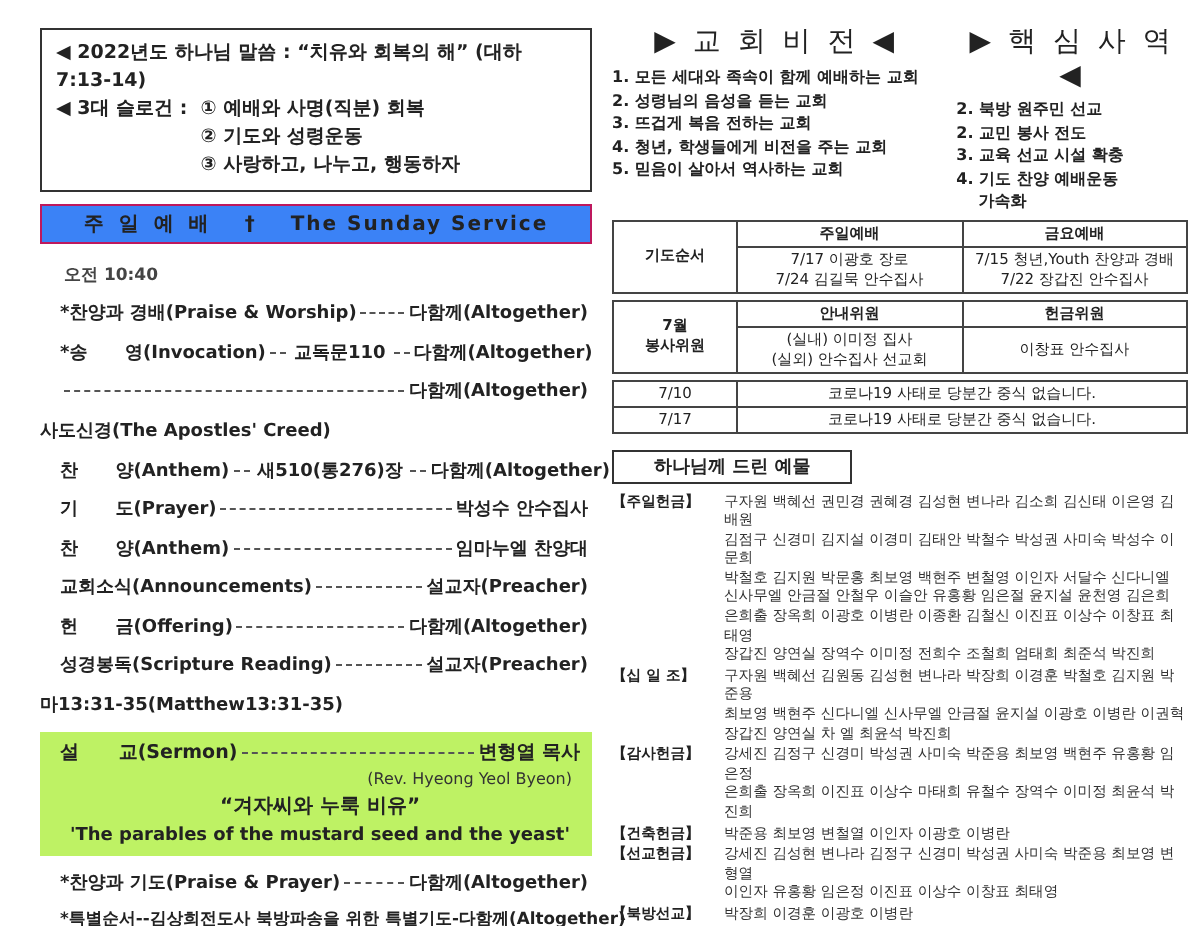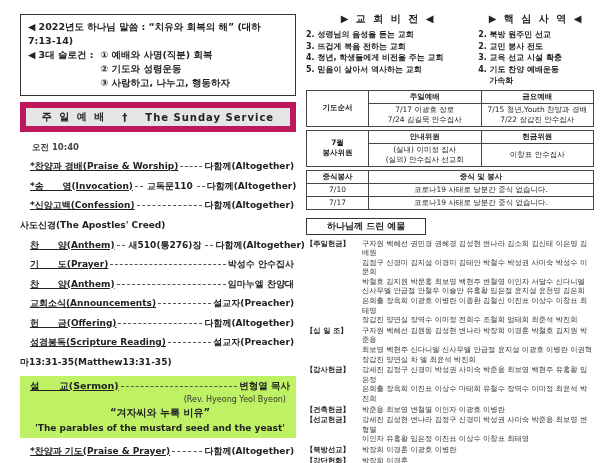--- a/index.html
+++ b/index.html
@@ -7,43 +7,43 @@
     font-family:"DejaVu Sans","Liberation Sans",sans-serif; color:#222; }
   .page { position:absolute; top:0; }
   .page-left  { left:20px;  top:14px; width:276px; }
   .page-right { left:306px; top:12px; width:288px; }
 
   
   .slogan-box { border:1.5px solid #333; padding:5px 7px; font-size:9.5px; font-weight:bold; line-height:14px; }
   .slogan-row { display:flex; }
   .slogan-label { white-space:pre; }
   .slogan-items div { white-space:pre; }
-  .service-bar { margin-top:6px; border:6px solid #be185d; background:#e5e5e5;
+  .service-bar { margin-top:6px; border:1px solid #be185d; background:#3b82f6;
     display:flex; justify-content:center; align-items:center; gap:16px;
     font-size:10px; font-weight:bold; padding:2px 0; letter-spacing:2px; }
   .time { margin:10px 0 6px 12px; font-size:8.5px; font-weight:bold; color:#444; }
   .svc { font-size:9px; font-weight:600; }
   .svc-row { display:flex; align-items:center; margin:0 2px 6.5px 10px; }
-  .svc-label { white-space:pre;text-decoration:underline; }
+  .svc-label { white-space:pre; }
   .svc-center { white-space:pre; padding:0 2px; }
   .svc-right { white-space:pre; }
   .leader { flex:1; border-bottom:1px dashed #555; height:0; margin:0 2px; min-width:8px; }
   .svc-centered { text-align:left; margin:1px 0 7px 0; font-weight:600; }
   .sermon-block { background:#bef264; padding:4px 6px 5px 10px; margin:0 0 7px 0; }
   .sermon-row { display:flex; align-items:center; font-weight:bold; font-size:9.5px; }
   .sermon-en { text-align:right; font-size:8px; color:#333; margin:2px 4px 2px 0; }
   .sermon-title-ko { text-align:center; font-size:10px; font-weight:bold; margin-top:2px; }
   .sermon-title-en { text-align:center; font-size:9px; font-weight:bold; margin-top:3px; }
   .special-line { margin:0 2px 6.5px 10px; font-size:8.4px; font-weight:600; white-space:pre; }
 
   
   .two-col { display:flex; }
   .col-vision { width:57%; }
   .col-ministry { width:43%; padding-left:8px; }
-  .rp-title { font-size:10px; font-weight:bold; text-align:center; letter-spacing:2px; margin-bottom:3px; }
+  .rp-title { font-size:14px; font-weight:normal; text-align:center; letter-spacing:2px; margin-bottom:3px; }
   .rp-list { font-size:8px; font-weight:bold; line-height:11.5px; }
   .rp-list div { white-space:pre-wrap; }
 
   table.tbl { border-collapse:collapse; width:100%; table-layout:fixed; margin-top:3px; font-size:7.5px; }
   table.tbl td { border:1px solid #444; padding:1px 2px; text-align:center; white-space:pre-line; line-height:10px; }
   td.hd { font-weight:bold; }
   col.c-head { width:62px; }
   td.left-align { text-align:left; padding-left:8px; }
 
   .offer-title { display:inline-block; border:1.5px solid #333; padding:1px 20px; font-size:9px; font-weight:bold; margin:8px 0 4px 0; }
@@ -83,21 +83,20 @@
       <span class="svc-right">다함께(Altogether)</span>
     </div>
     <div class="svc-row">
       <span class="svc-label">*송      영(Invocation)</span>
       <span class="leader"></span>
       <span class="svc-center">교독문110</span>
       <span class="leader"></span>
       <span class="svc-right">다함께(Altogether)</span>
     </div>
     <div class="svc-row">
-      <span class="svc-label">*신앙고백(Confession)</span>
       <span class="leader"></span>
       <span class="svc-right">다함께(Altogether)</span>
     </div>
     <div class="svc-centered">사도신경(The Apostles' Creed)</div>
     <div class="svc-row">
       <span class="svc-label">찬      양(Anthem)</span>
       <span class="leader"></span>
       <span class="svc-center">새510(통276)장</span>
       <span class="leader"></span>
       <span class="svc-right">다함께(Altogether)</span>
@@ -152,20 +151,21 @@
   </div>
 
 </div>
 
 <div class="page page-right">
 
   <div class="two-col">
     <div class="col-vision">
       <div class="rp-title">▶ 교 회 비 전 ◀</div>
       <div class="rp-list">
+        <div>1. 모든 세대와 족속이 함께 예배하는 교회</div>
         <div>2. 성령님의 음성을 듣는 교회</div>
         <div>3. 뜨겁게 복음 전하는 교회</div>
         <div>4. 청년, 학생들에게 비전을 주는 교회</div>
         <div>5. 믿음이 살아서 역사하는 교회</div>
       </div>
     </div>
     <div class="col-ministry">
       <div class="rp-title">▶ 핵 심 사 역 ◀</div>
       <div class="rp-list">
         <div>2. 북방 원주민 선교</div>
@@ -218,24 +218,20 @@
     </tr>
   </tbody>
     </table>
 
   <table class="tbl">
     <colgroup>
         <col class="c-head">
         <col>
       </colgroup>
     <tbody>
-        <tr>
-      <td class="hd">중식봉사</td>
-      <td class="hd">중식  및  봉사</td>
-    </tr>
     <tr>
       <td>7/10</td>
       <td>코로나19 사태로 당분간 중식 없습니다.</td>
     </tr>
     <tr>
       <td>7/17</td>
       <td>코로나19 사태로 당분간 중식 없습니다.</td>
     </tr>
   </tbody>
     </table>

